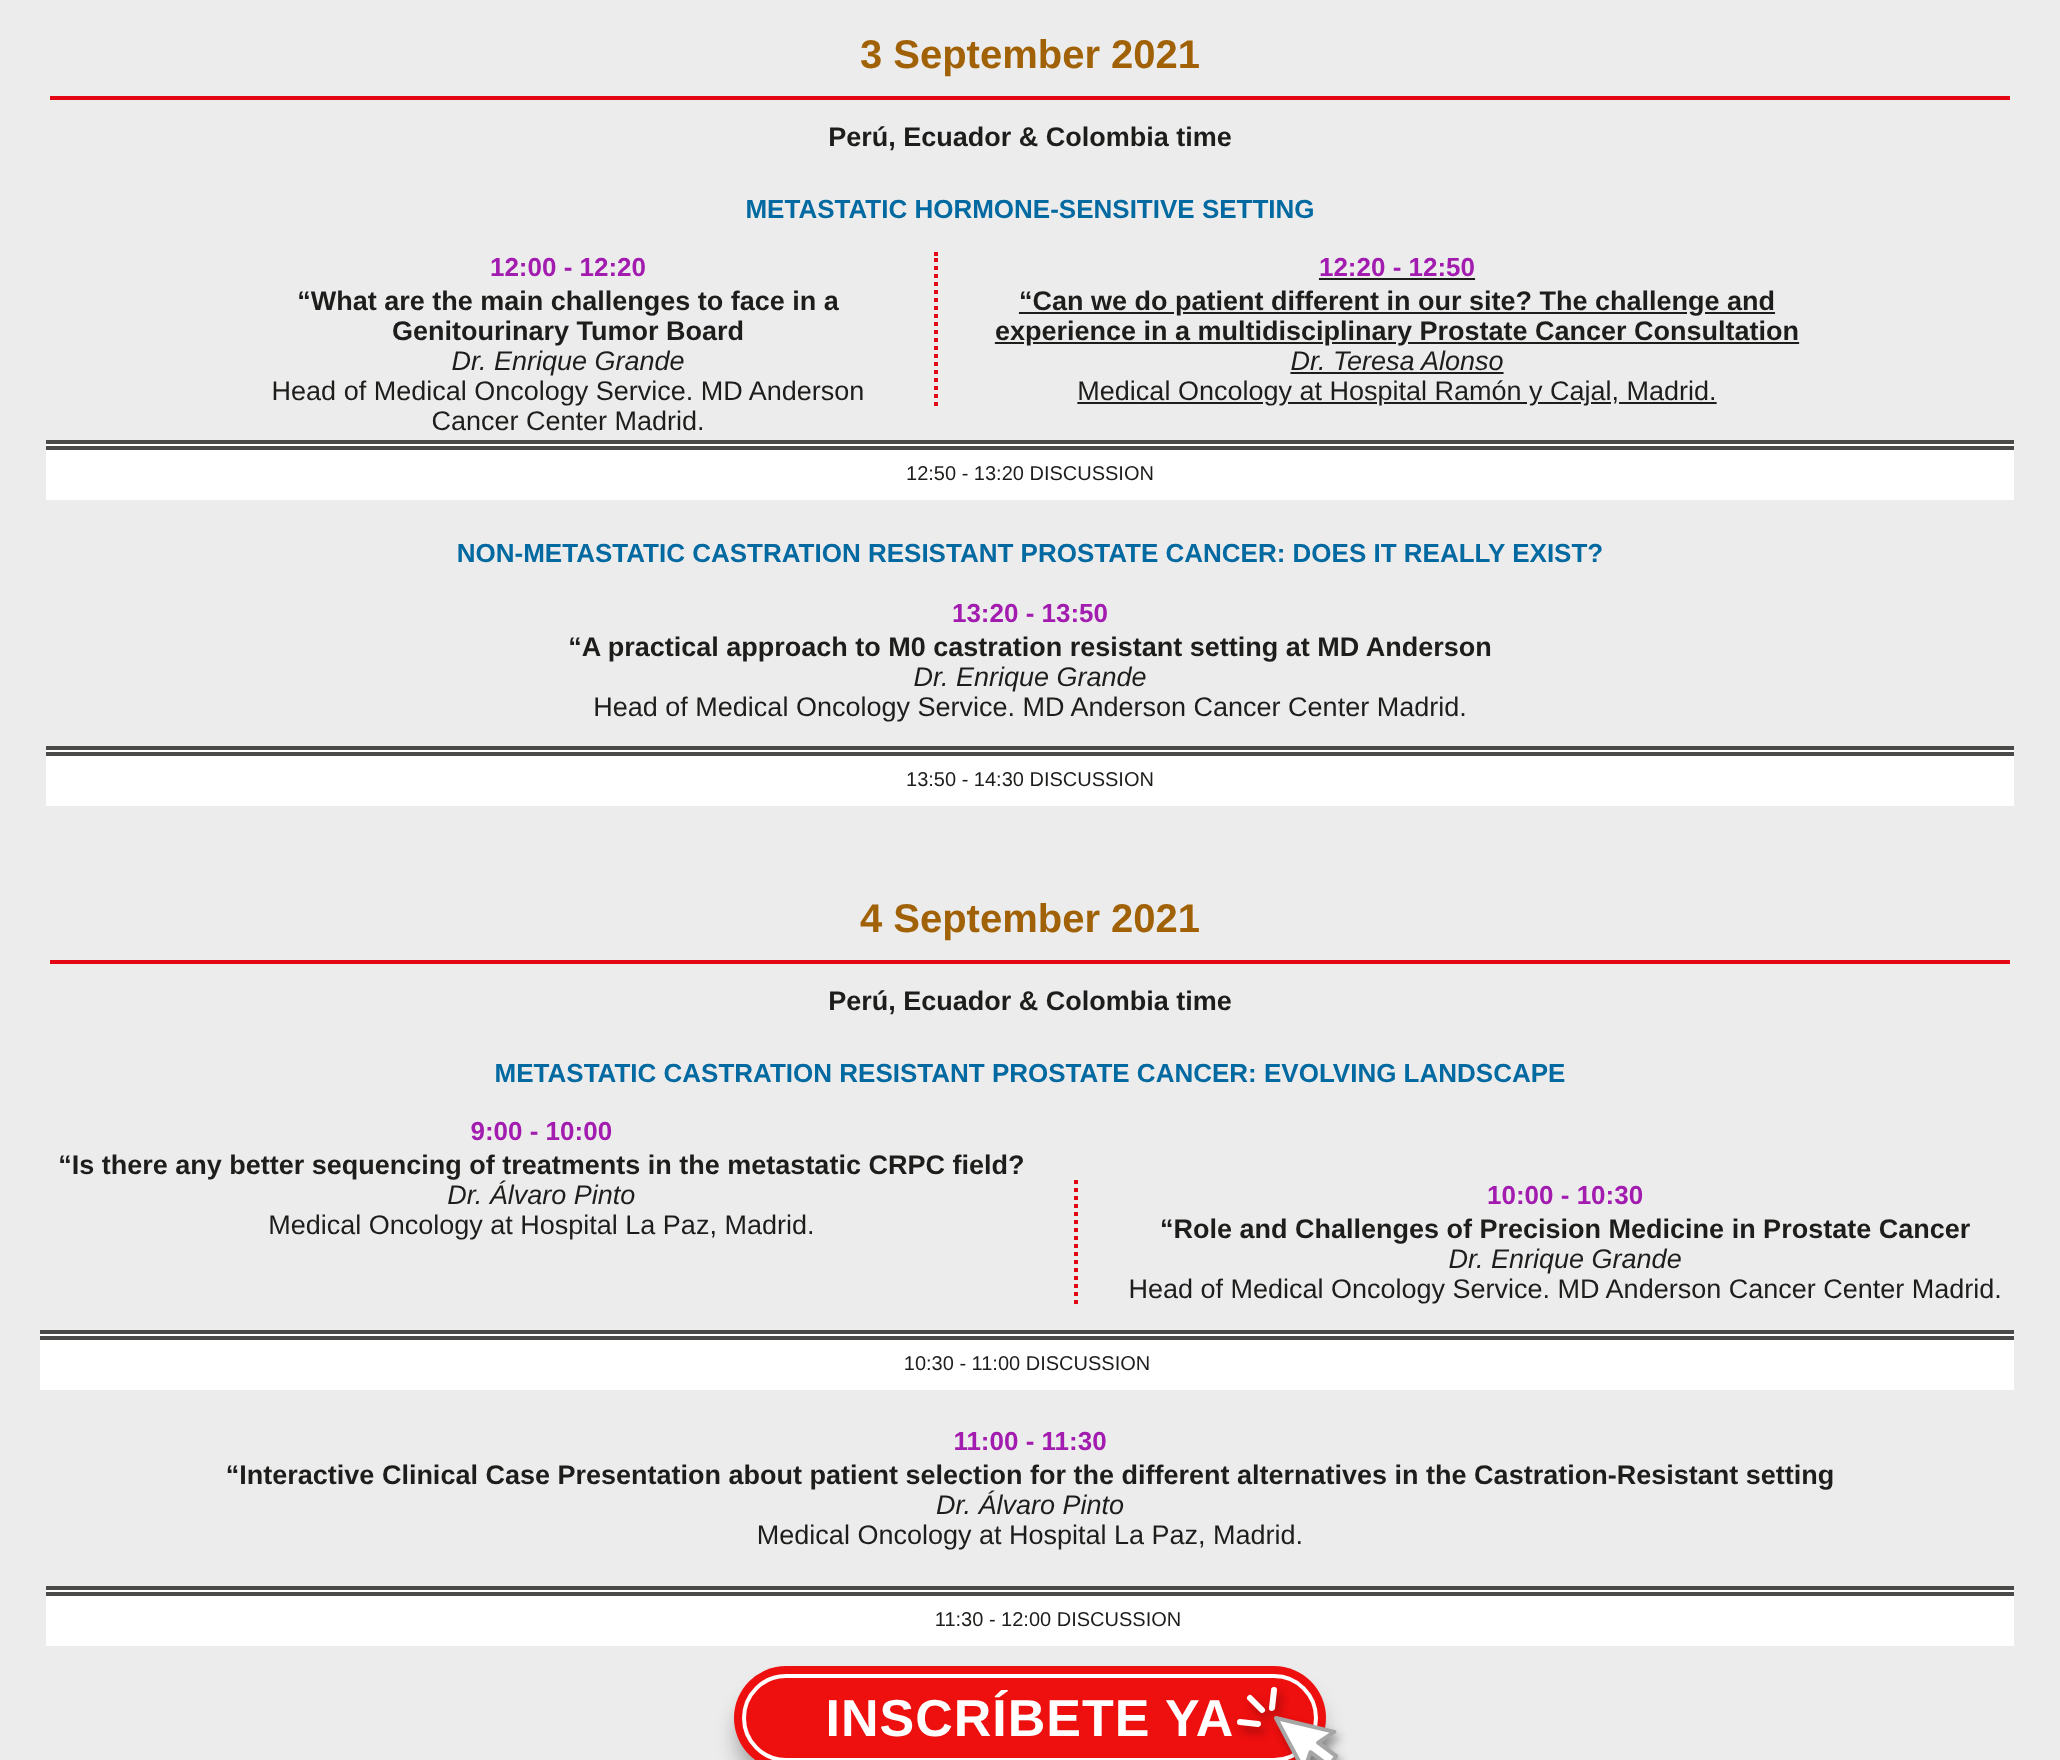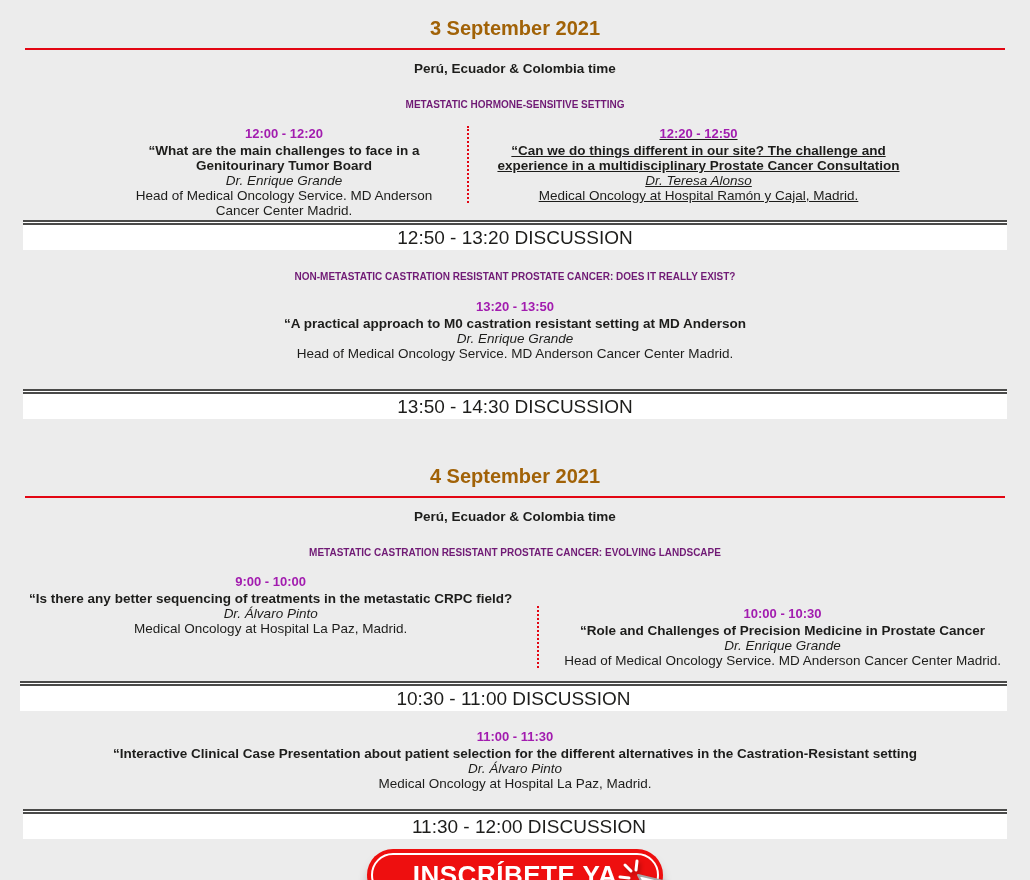--- a/index.html
+++ b/index.html
@@ -26,23 +26,23 @@
     background:#e30613;
     margin:9px 25px 0 25px;
   }
   .tz{
     margin-top:11px;
     font-size:13.5px;line-height:15px;
     font-weight:bold;
   }
   .sec-heading{
     margin:20px 30px 0 30px;
-    font-size:10px;line-height:17px;
-    font-weight:bold;
-    color:#701a75;
+    font-size:13px;line-height:17px;
+    font-weight:bold;
+    color:#0369a1;
   }
   .columns{
     margin-top:13px;
     display:flex;
     justify-content:center;
     align-items:flex-start;
   }
   .col{padding:0 25px;}
   .col.divided{border-left:2px dotted #e30613;}
   .w-d1-left{max-width:315px;}
@@ -70,24 +70,24 @@
   .single-session.d2{margin-top:18px;}
   .disc-bar{
     margin:2px 23px 0 23px;
     height:30px;
     box-sizing:border-box;
     border-top:5px double #4a4a49;
     background:#ffffff;
     display:flex;
     align-items:center;
     justify-content:center;
-    font-size:19px;
+    font-size:10px;
     color:#1d1d1b;
   }
-  .disc-bar.mt12{margin-top:28px;text-align:center;}
+  .disc-bar.mt12{margin-top:12px;text-align:center;}
   .disc-bar.mt13{margin-top:13px;margin-left:20px;}
   .disc-bar.mt18{margin-top:18px;padding-left:28px;}
   .sec-heading.second{margin-top:18px;}
   .day2{margin-top:46px;}
   .cta-row{
     margin-top:10px;
     display:flex;
     justify-content:center;
   }
   .cta{
@@ -138,21 +138,21 @@
 
     <div class="columns">
       <div class="col w-d1-left">
         <div class="session-time">12:00 - 12:20</div>
         <div class="session-title">“What are the main challenges to face in a Genitourinary Tumor Board</div>
         <div class="session-speaker">Dr. Enrique Grande</div>
         <div class="session-affil">Head of Medical Oncology Service. MD Anderson Cancer Center Madrid.</div>
       </div>
       <div class="col divided w-d1-right">
         <div class="session-time">12:20 - 12:50</div>
-        <div class="session-title">“Can we do things different in our site? The challenge and experience in a multidisciplinary Prostate Cancer Consultation</div>
+        <div class="session-title">“Can we do patient different in our site? The challenge and experience in a multidisciplinary Prostate Cancer Consultation</div>
         <div class="session-speaker">Dr. Teresa Alonso</div>
         <div class="session-affil">Medical Oncology at Hospital Ramón y Cajal, Madrid.</div>
       </div>
     </div>
 
     <div class="disc-bar">
       <span>12:50 - 13:20 DISCUSSION</span>
     </div>
 
     <h2 class="sec-heading second">NON-METASTATIC CASTRATION RESISTANT PROSTATE CANCER: DOES IT REALLY EXIST?</h2>

